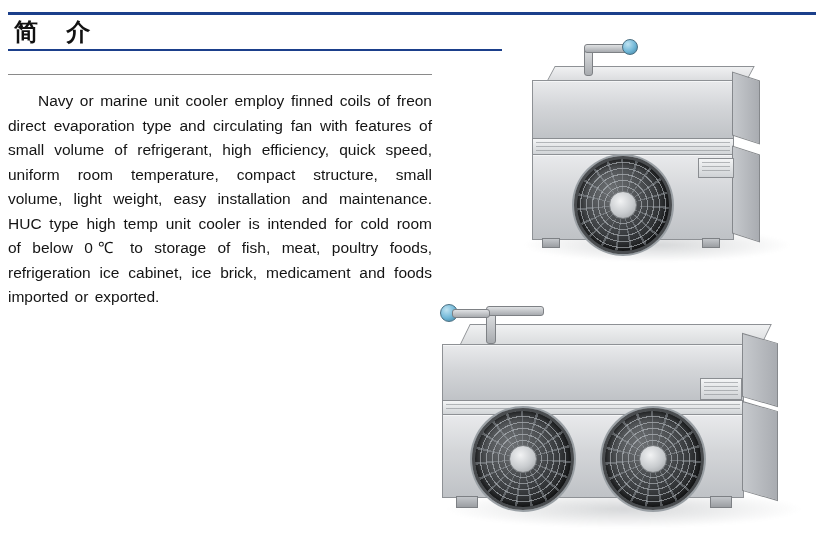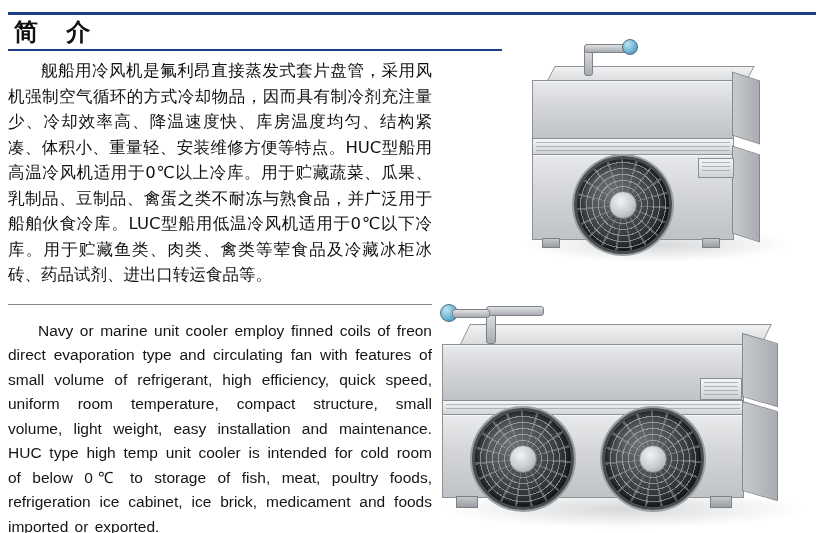--- a/index.html
+++ b/index.html
@@ -208,21 +208,20 @@
 
   <div class="header">
     <div class="header-rule"></div>
     <div class="header-inner">
       <span class="title-cn">简 介</span>
     </div>
     <div class="header-rule bottom"></div>
   </div>
 
   <div class="text-col">
-    <p class="para-cn">舰船用冷风机是氟利昂直接蒸发式套片盘管，采用风机强制空气循环的方式冷却物品，因而具有制冷剂充注量少、冷却效率高、降温速度快、库房温度均匀、结构紧凑、体积小、重量轻、安装维修方便等特点。HUC型船用高温冷风机适用于0℃以上冷库。用于贮藏蔬菜、瓜果、乳制品、豆制品、禽蛋之类不耐冻与熟食品，并广泛用于船舶伙食冷库。LUC型船用低温冷风机适用于0℃以下冷库。用于贮藏鱼类、肉类、禽类等荤食品及冷藏冰柜冰砖、药品试剂、进出口转运食品等。</p>
     <div class="divider"></div>
     <p class="para-en">Navy or marine unit cooler employ finned coils of freon direct evaporation type and circulating fan with features of small volume of refrigerant, high efficiency, quick speed, uniform room temperature, compact structure, small volume, light weight, easy installation and maintenance. HUC type high temp unit cooler is intended for cold room of below 0℃ to storage of fish, meat, poultry foods, refrigeration ice cabinet, ice brick, medicament and foods imported or exported.</p>
   </div>
 
   <div class="img-col">
 
     <div class="photo photo-top">
 
       <div class="shadow-soft" style="left:20px; top:190px; width:270px; height:34px;"></div>
 

